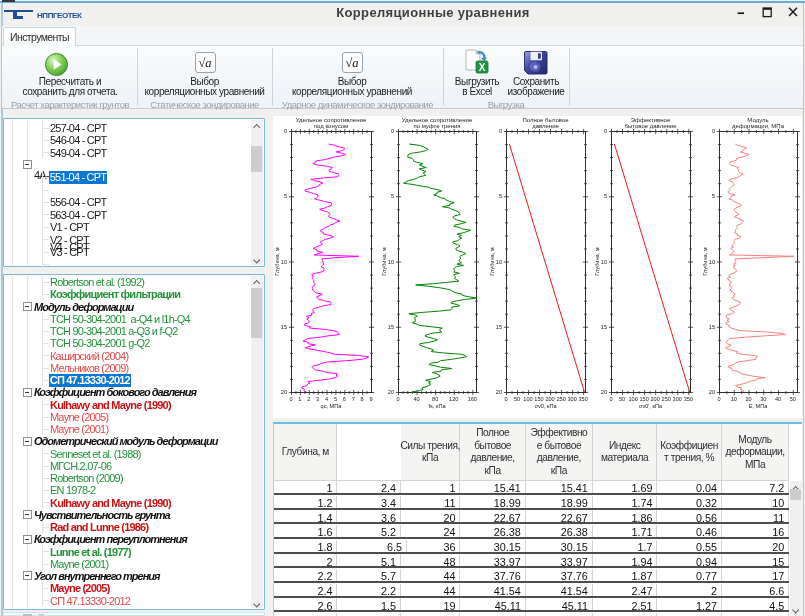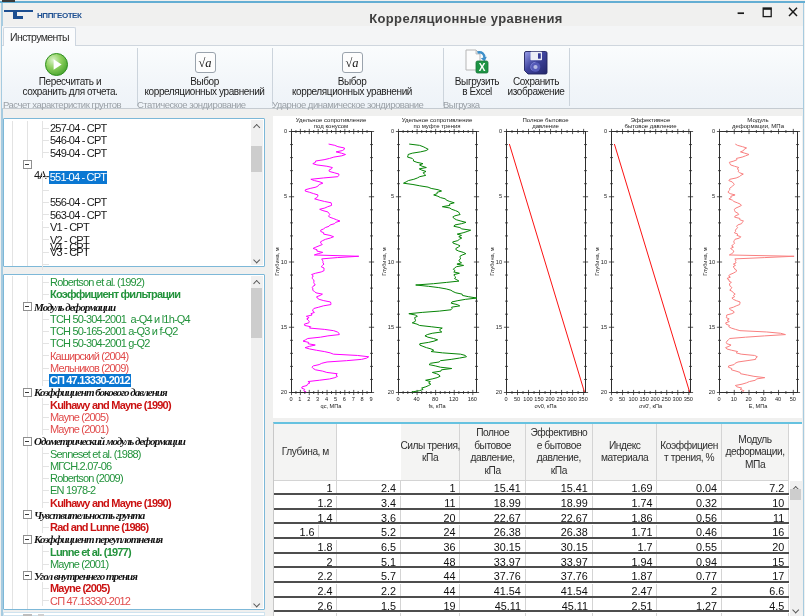--- a/index.html
+++ b/index.html
@@ -5,47 +5,47 @@
 html,body { width:805px; height:616px; overflow:hidden; }
 body { font-family:"Liberation Sans", sans-serif; background:#f0f0ef; position:relative; }
 .abs { position:absolute; }
 
 
 #topline { left:0; top:1px; width:805px; height:2.4px; background:#64aed3; }
 #topfrag { left:2px; top:0; width:13px; height:2px; background:#3a3a3a; }
 #lborder { left:1px; top:3px; width:1.6px; height:613px; background:#a6cbe0; }
 #rborder { left:802.6px; top:3px; width:1.6px; height:613px; background:#a6cbe0; }
 #titlebar { left:2px; top:3.4px; width:801px; height:23px; background:#f0f0ef; }
-#title { left:333px; top:11px; width:200px; text-align:center; font-size:13px; font-weight:bold; color:#3f3f3f; letter-spacing:0.35px; white-space:nowrap;margin-left:33px;}
+#title { left:333px; top:5px; width:200px; text-align:center; font-size:13px; font-weight:bold; color:#3f3f3f; letter-spacing:0.35px; white-space:nowrap;}
 
 #logo-bar  { left:4px; top:9.5px; width:29px; height:2.8px; background:#1d4f91; }
 #logo-stem { left:13px; top:12px; width:3.6px; height:6.5px; background:#1d4f91; }
 #logo-foot { left:13px; top:16px; width:10px; height:2.6px; background:#1d4f91; }
 #logo-text { left:37px; top:10.5px; font-size:8px; font-weight:bold; color:#1d4f91; letter-spacing:-0.45px; }
 
 .wbtn { top:6px; width:12px; height:12px; }
 #minb { left:735px; } #maxb { left:761px; } #closeb { left:787px; }
 
 
 #tabrow { left:2px; top:26.4px; width:801px; height:19.4px; background:#f4f5f6; border-bottom:1px solid #cfd6de; }
 #tab { left:3px; top:27px; width:73px; height:19.5px; background:#fbfcfd; border:1px solid #cdd6e0; border-bottom:none; border-radius:2px 2px 0 0; font-size:10.5px; color:#2b2b2b; text-align:center; padding-top:2.8px; letter-spacing:-0.6px; }
 
 
 #ribbon { left:2px; top:45.8px; width:801px; height:63.5px; background:linear-gradient(#fafcfd,#f1f5f9 70%,#eef3f8); border-bottom:1px solid #c5cbd1; }
 .rsep { top:48px; width:1px; height:58px; background:#ccd4dc; }
-.rgl { top:98.5px; font-size:9.5px; color:#9aa0a6; letter-spacing:-0.5px; }
+.rgl { top:98.5px; font-size:9.5px; color:#9aa0a6; text-align:center; letter-spacing:-0.5px; }
 .rbt { font-size:10px; color:#1e1e1e; text-align:center; line-height:10.4px; letter-spacing:-0.4px; }
 .sqrt-icon { width:21px; height:21px; top:52px; background:#fdfdfd; border:1px solid #9aa3ad; border-radius:3px; font-size:12.5px; text-align:center; color:#111; padding-top:2.5px; font-family:"Liberation Serif",serif; font-style:italic; }
 
 
 .panel { background:#fff; border:1.6px solid #7db8d8; border-radius:1px; }
 #list1 { left:3.4px; top:117.6px; width:261.6px; height:149.6px; }
 #list2 { left:3.4px; top:273.8px; width:261.6px; height:336.6px; }
 .titem { position:absolute; white-space:nowrap; font-size:11px; line-height:12px; color:#1a1a1a; letter-spacing:-0.8px; }
-.hdr { letter-spacing:-1px !important;font-family:Liberation Serif, serif; }
+.hdr { letter-spacing:-1px !important; }
 .vline { position:absolute; width:1px; background:#e3e3e3; }
 .hdash { position:absolute; height:1px; background:#e3e3e3; }
 .expander { position:absolute; width:9px; height:9px; background:#fff; border:1px solid #8f8f8f; }
 .expander:before { content:""; position:absolute; left:1.5px; top:3px; width:4px; height:1.2px; background:#3a3a3a; }
 .green { color:#23933c; } .red { color:#e14b4b; } .dred { color:#cb1212; }
 .bold { font-weight:bold; } .hdr { font-weight:bold; font-style:italic; color:#111; }
 .sel { background:#0a77d2; color:#fff; padding:0 1px 1px 1px; }
 
 
 .sb { position:absolute; background:#f0f0f0; }
@@ -188,21 +188,21 @@
 <div class="vline abs" style="left:41.5px;top:287.9px;height:12.25px"></div>
 <div class="hdash abs" style="left:41.5px;top:294.0px;width:7.5px"></div>
 <div class="titem green bold" style="left:50px;top:288.4px">Коэффициент фильтрации</div>
 <div class="expander abs" style="left:22.5px;top:301.7px"></div>
 <div class="titem hdr" style="left:34px;top:300.6px">Модуль деформации</div>
 <div class="vline abs" style="left:41.5px;top:312.4px;height:12.25px"></div>
 <div class="hdash abs" style="left:41.5px;top:318.5px;width:7.5px"></div>
 <div class="titem green" style="left:50px;top:312.9px">ТСН 50-304-2001&nbsp; a-Q4 и l1h-Q4</div>
 <div class="vline abs" style="left:41.5px;top:324.6px;height:12.25px"></div>
 <div class="hdash abs" style="left:41.5px;top:330.7px;width:7.5px"></div>
-<div class="titem green" style="left:50px;top:325.1px">ТСН 50-165-2001 a-Q3 и f-Q2</div>
+<div class="titem green" style="left:50px;top:325.1px">ТСН 90-304-2001 a-Q3 и f-Q2</div>
 <div class="vline abs" style="left:41.5px;top:336.9px;height:12.25px"></div>
 <div class="hdash abs" style="left:41.5px;top:343.0px;width:7.5px"></div>
 <div class="titem green" style="left:50px;top:337.4px">ТСН 50-304-2001 g-Q2</div>
 <div class="vline abs" style="left:41.5px;top:349.1px;height:12.25px"></div>
 <div class="hdash abs" style="left:41.5px;top:355.2px;width:7.5px"></div>
 <div class="titem red" style="left:50px;top:349.6px">Каширский (2004)</div>
 <div class="vline abs" style="left:41.5px;top:361.4px;height:12.25px"></div>
 <div class="hdash abs" style="left:41.5px;top:367.5px;width:7.5px"></div>
 <div class="titem red" style="left:50px;top:361.9px">Мельников (2009)</div>
 <div class="vline abs" style="left:41.5px;top:373.6px;height:12.25px"></div>
@@ -412,31 +412,31 @@
 <div class="rowline" style="top:83.35px"></div>
 <div class="td" style="left:0px;top:85.90px;width:63px">1.4</div>
 <div class="td" style="left:63px;top:85.90px;width:63.5px">3.6</div>
 <div class="td" style="left:126.5px;top:85.90px;width:59.5px">20</div>
 <div class="td" style="left:186px;top:85.90px;width:65.5px">22.67</div>
 <div class="td" style="left:251.5px;top:85.90px;width:67.0px">22.67</div>
 <div class="td" style="left:318.5px;top:85.90px;width:64.5px">1.86</div>
 <div class="td" style="left:383px;top:85.90px;width:64.5px">0.56</div>
 <div class="td" style="left:447.5px;top:85.90px;width:67.29999999999995px">11</div>
 <div class="rowline" style="top:98.00px"></div>
-<div class="td" style="left:0px;top:100.55px;width:45px">1.6</div>
+<div class="td" style="left:0px;top:100.55px;width:63px">1.6</div>
 <div class="td" style="left:63px;top:100.55px;width:63.5px">5.2</div>
 <div class="td" style="left:126.5px;top:100.55px;width:59.5px">24</div>
 <div class="td" style="left:186px;top:100.55px;width:65.5px">26.38</div>
 <div class="td" style="left:251.5px;top:100.55px;width:67.0px">26.38</div>
 <div class="td" style="left:318.5px;top:100.55px;width:64.5px">1.71</div>
 <div class="td" style="left:383px;top:100.55px;width:64.5px">0.46</div>
 <div class="td" style="left:447.5px;top:100.55px;width:67.29999999999995px">16</div>
 <div class="rowline" style="top:112.65px"></div>
 <div class="td" style="left:0px;top:115.20px;width:63px">1.8</div>
-<div class="td" style="left:63px;top:115.20px;width:63.5px">6.5</div>
+<div class="td" style="left:69px;top:115.20px;width:63.5px">6.5</div>
 <div class="td" style="left:126.5px;top:115.20px;width:59.5px">36</div>
 <div class="td" style="left:186px;top:115.20px;width:65.5px">30.15</div>
 <div class="td" style="left:251.5px;top:115.20px;width:67.0px">30.15</div>
 <div class="td" style="left:318.5px;top:115.20px;width:64.5px">1.7</div>
 <div class="td" style="left:383px;top:115.20px;width:64.5px">0.55</div>
 <div class="td" style="left:447.5px;top:115.20px;width:67.29999999999995px">20</div>
 <div class="rowline" style="top:127.30px"></div>
 <div class="td" style="left:0px;top:129.85px;width:63px">2</div>
 <div class="td" style="left:63px;top:129.85px;width:63.5px">5.1</div>
 <div class="td" style="left:126.5px;top:129.85px;width:59.5px">48</div>

